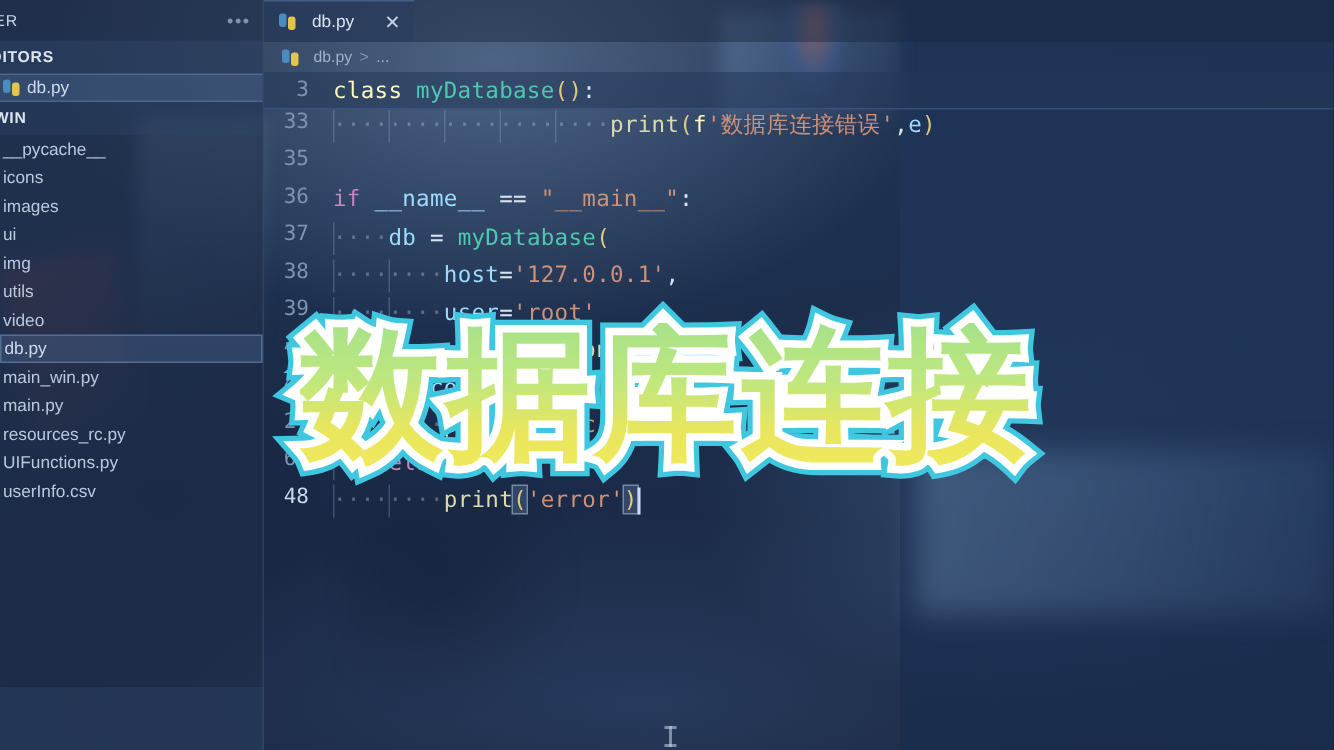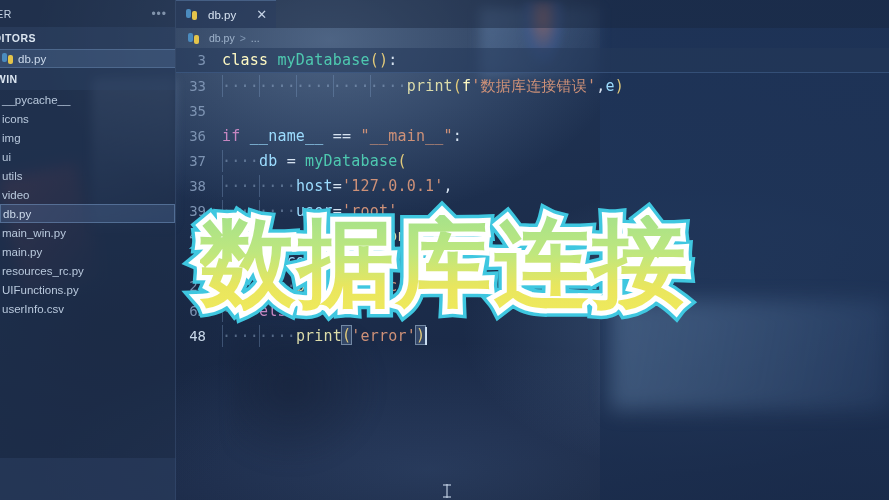--- a/index.html
+++ b/index.html
@@ -235,21 +235,21 @@
     border-bottom: 1px solid rgba(70,100,145,0.55);
     z-index: 3;
   }
 
   .code-area {
     position: relative;
   }
   .code-line {
     height: 25px;
     display: flex;
-    align-items: center;
+    align-items: flex-start;
     white-space: pre;
   }
   .ln {
     width: 46px;
     flex: none;
     text-align: right;
     padding-right: 16px;
     color: #7d93b2;
     font-family: "DejaVu Sans Mono", monospace;
     font-size: 14px;
@@ -389,24 +389,27 @@
       <div class="section-header sub">I_WIN</div>
 
       <div id="file-tree">
           <div class="tree-row">
             <span>__pycache__</span>
           </div>
           <div class="tree-row">
             <span>icons</span>
           </div>
           <div class="tree-row">
+            <span>images</span>
+          </div>
+          <div class="tree-row">
+            <span>ui</span>
+          </div>
+          <div class="tree-row">
             <span>img</span>
-          </div>
-          <div class="tree-row">
-            <span>ui</span>
           </div>
           <div class="tree-row">
             <span>utils</span>
           </div>
           <div class="tree-row">
             <span>video</span>
           </div>
           <div class="tree-row selected">
             <span>db.py</span>
           </div>

